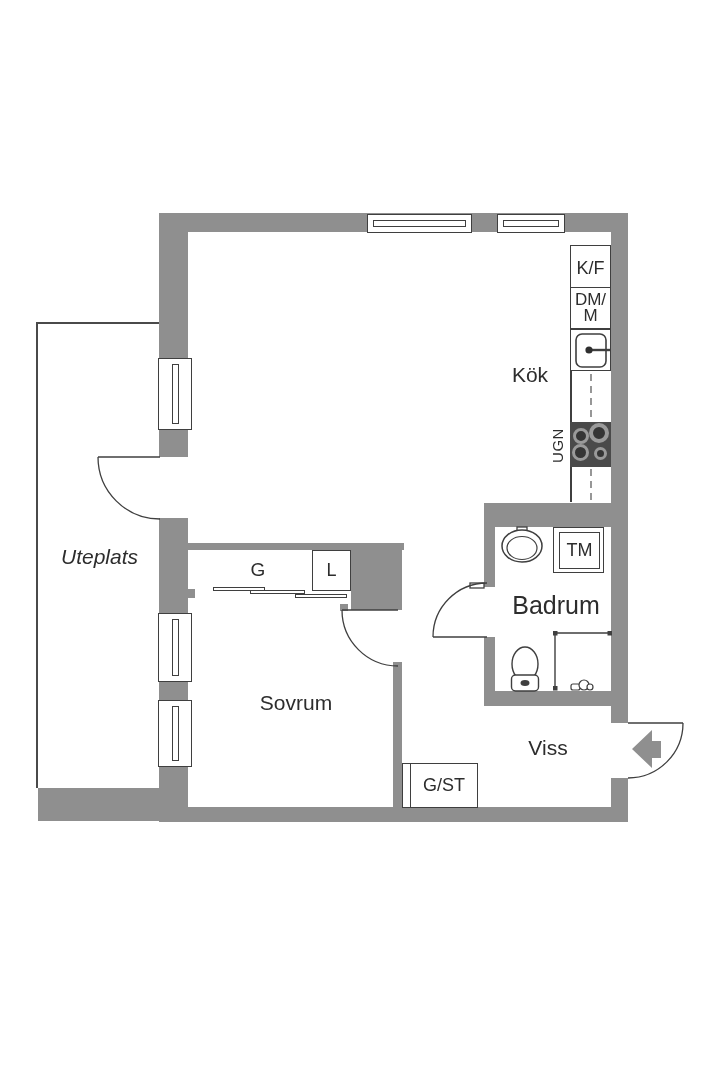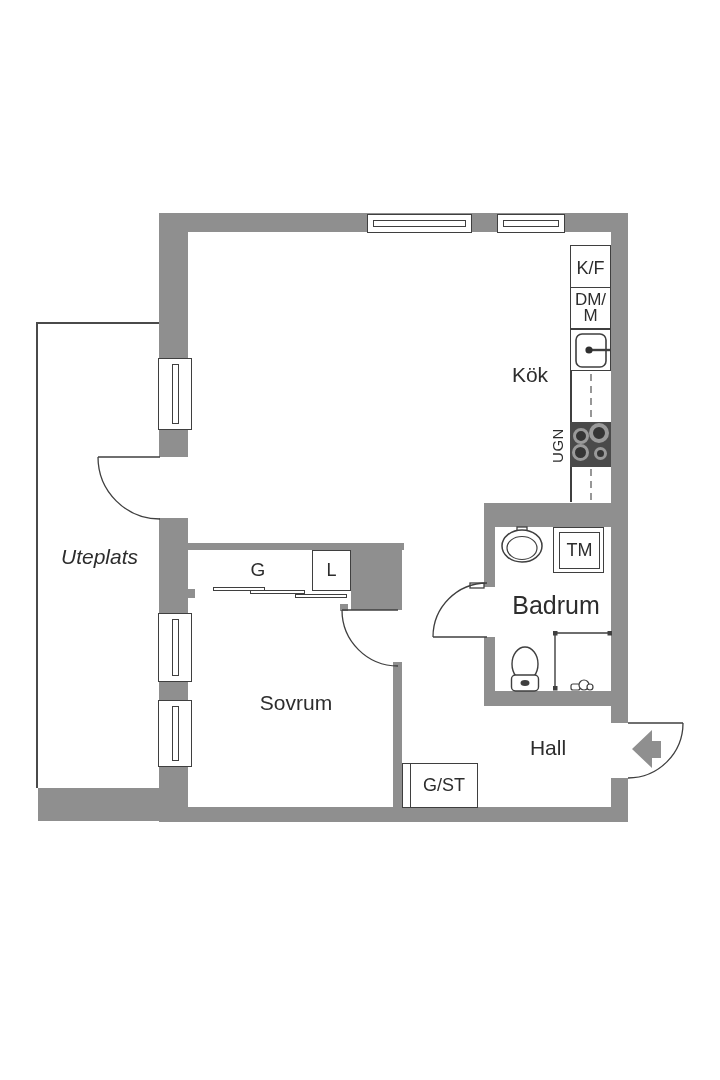--- a/index.html
+++ b/index.html
@@ -155,15 +155,15 @@
       <rect x="571" y="684" width="9" height="6" rx="2" stroke-width="1.2"></rect>
       <circle cx="584" cy="685" r="5" stroke-width="1.2"></circle>
       <circle cx="590" cy="687" r="3" stroke-width="1.2"></circle>
     </g>
   </svg>
 
   <div class="lbl room-lbl" style="left:500px;top:362px;width:60px;height:26px;">Kök</div>
   <div class="lbl room-lbl" style="left:52px;top:544px;width:95px;height:26px;font-style:italic;">Uteplats</div>
   <div class="lbl" style="left:515px;top:592px;width:82px;height:26px;font-size:25px;">Badrum</div>
   <div class="lbl room-lbl" style="left:251px;top:690px;width:90px;height:26px;">Sovrum</div>
-  <div class="lbl room-lbl" style="left:518px;top:735px;width:60px;height:26px;">Hall</div>
+  <div class="lbl room-lbl" style="left:518px;top:735px;width:60px;height:26px;">Viss</div>
 
 </div>
 
 </body></html>

